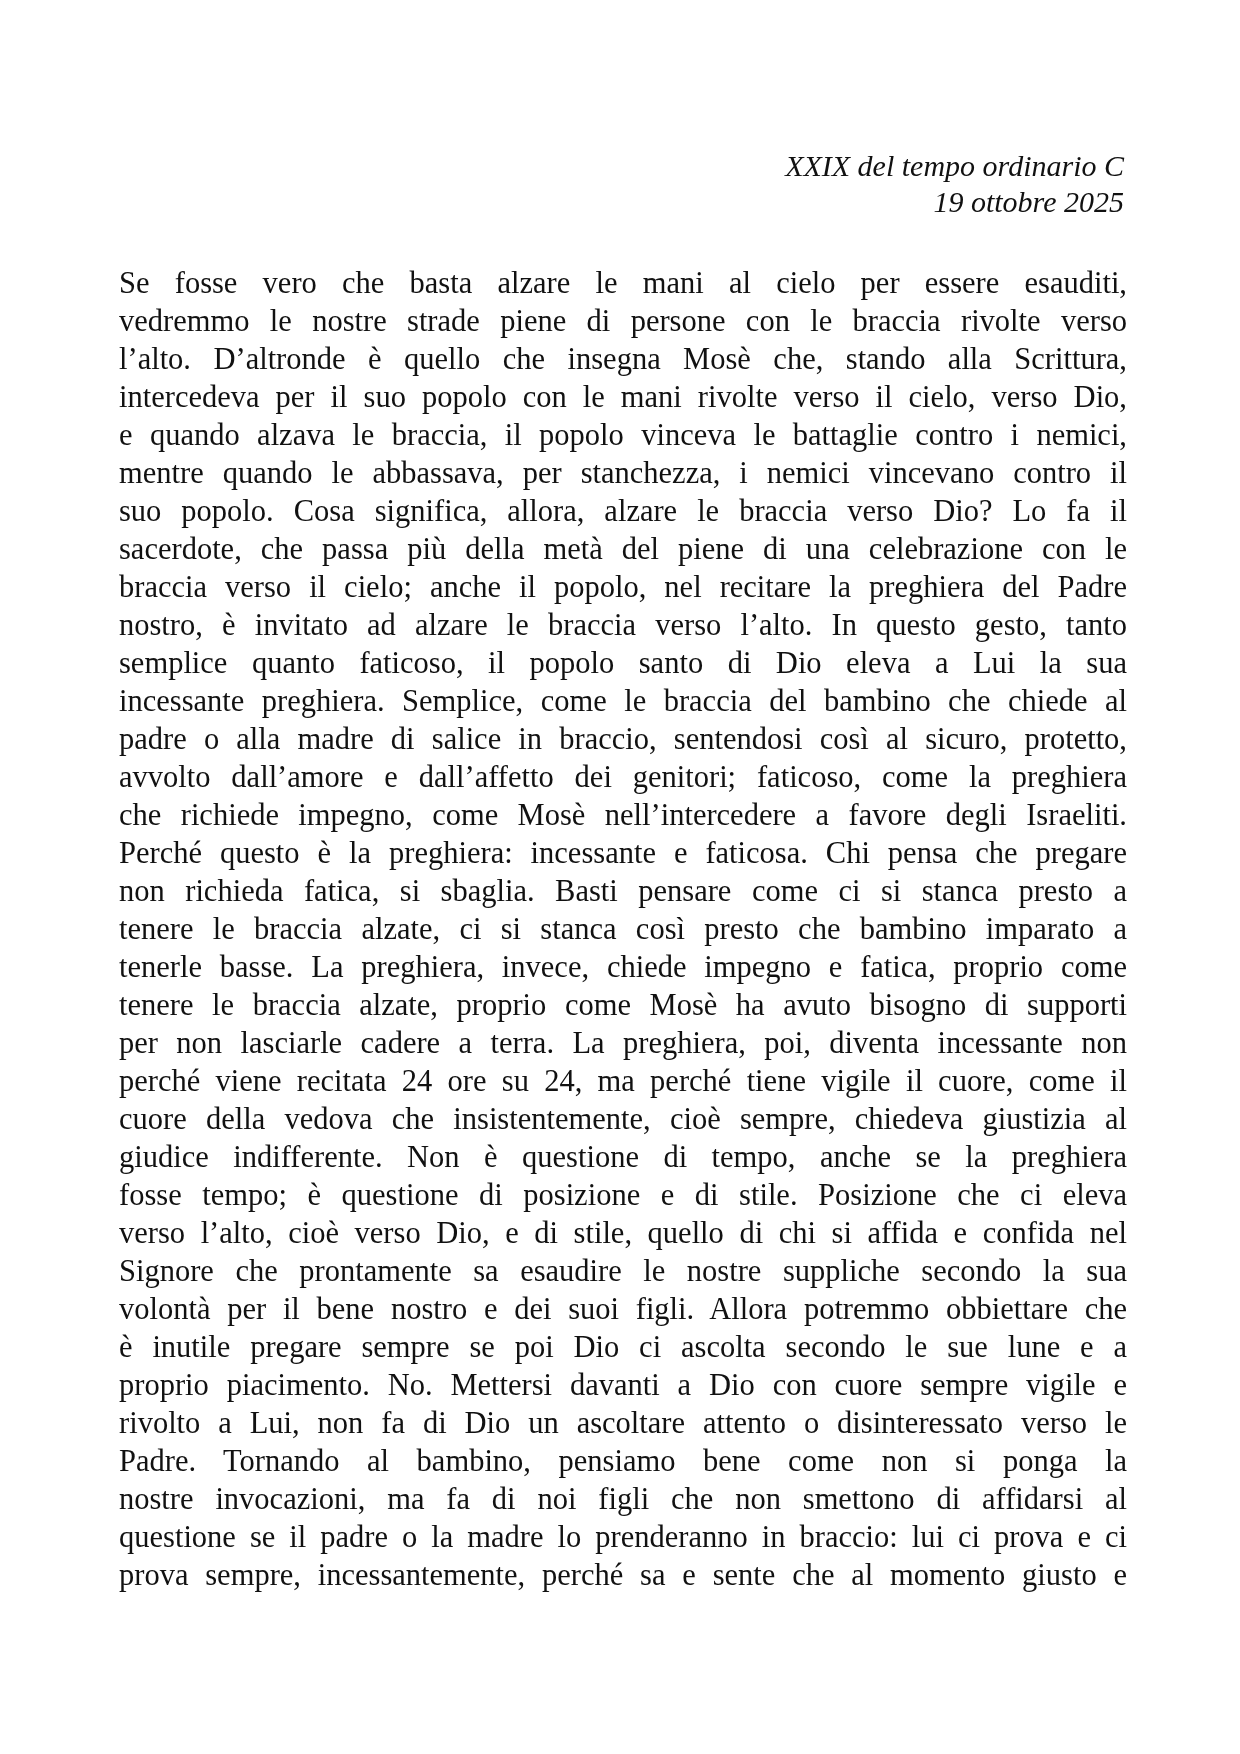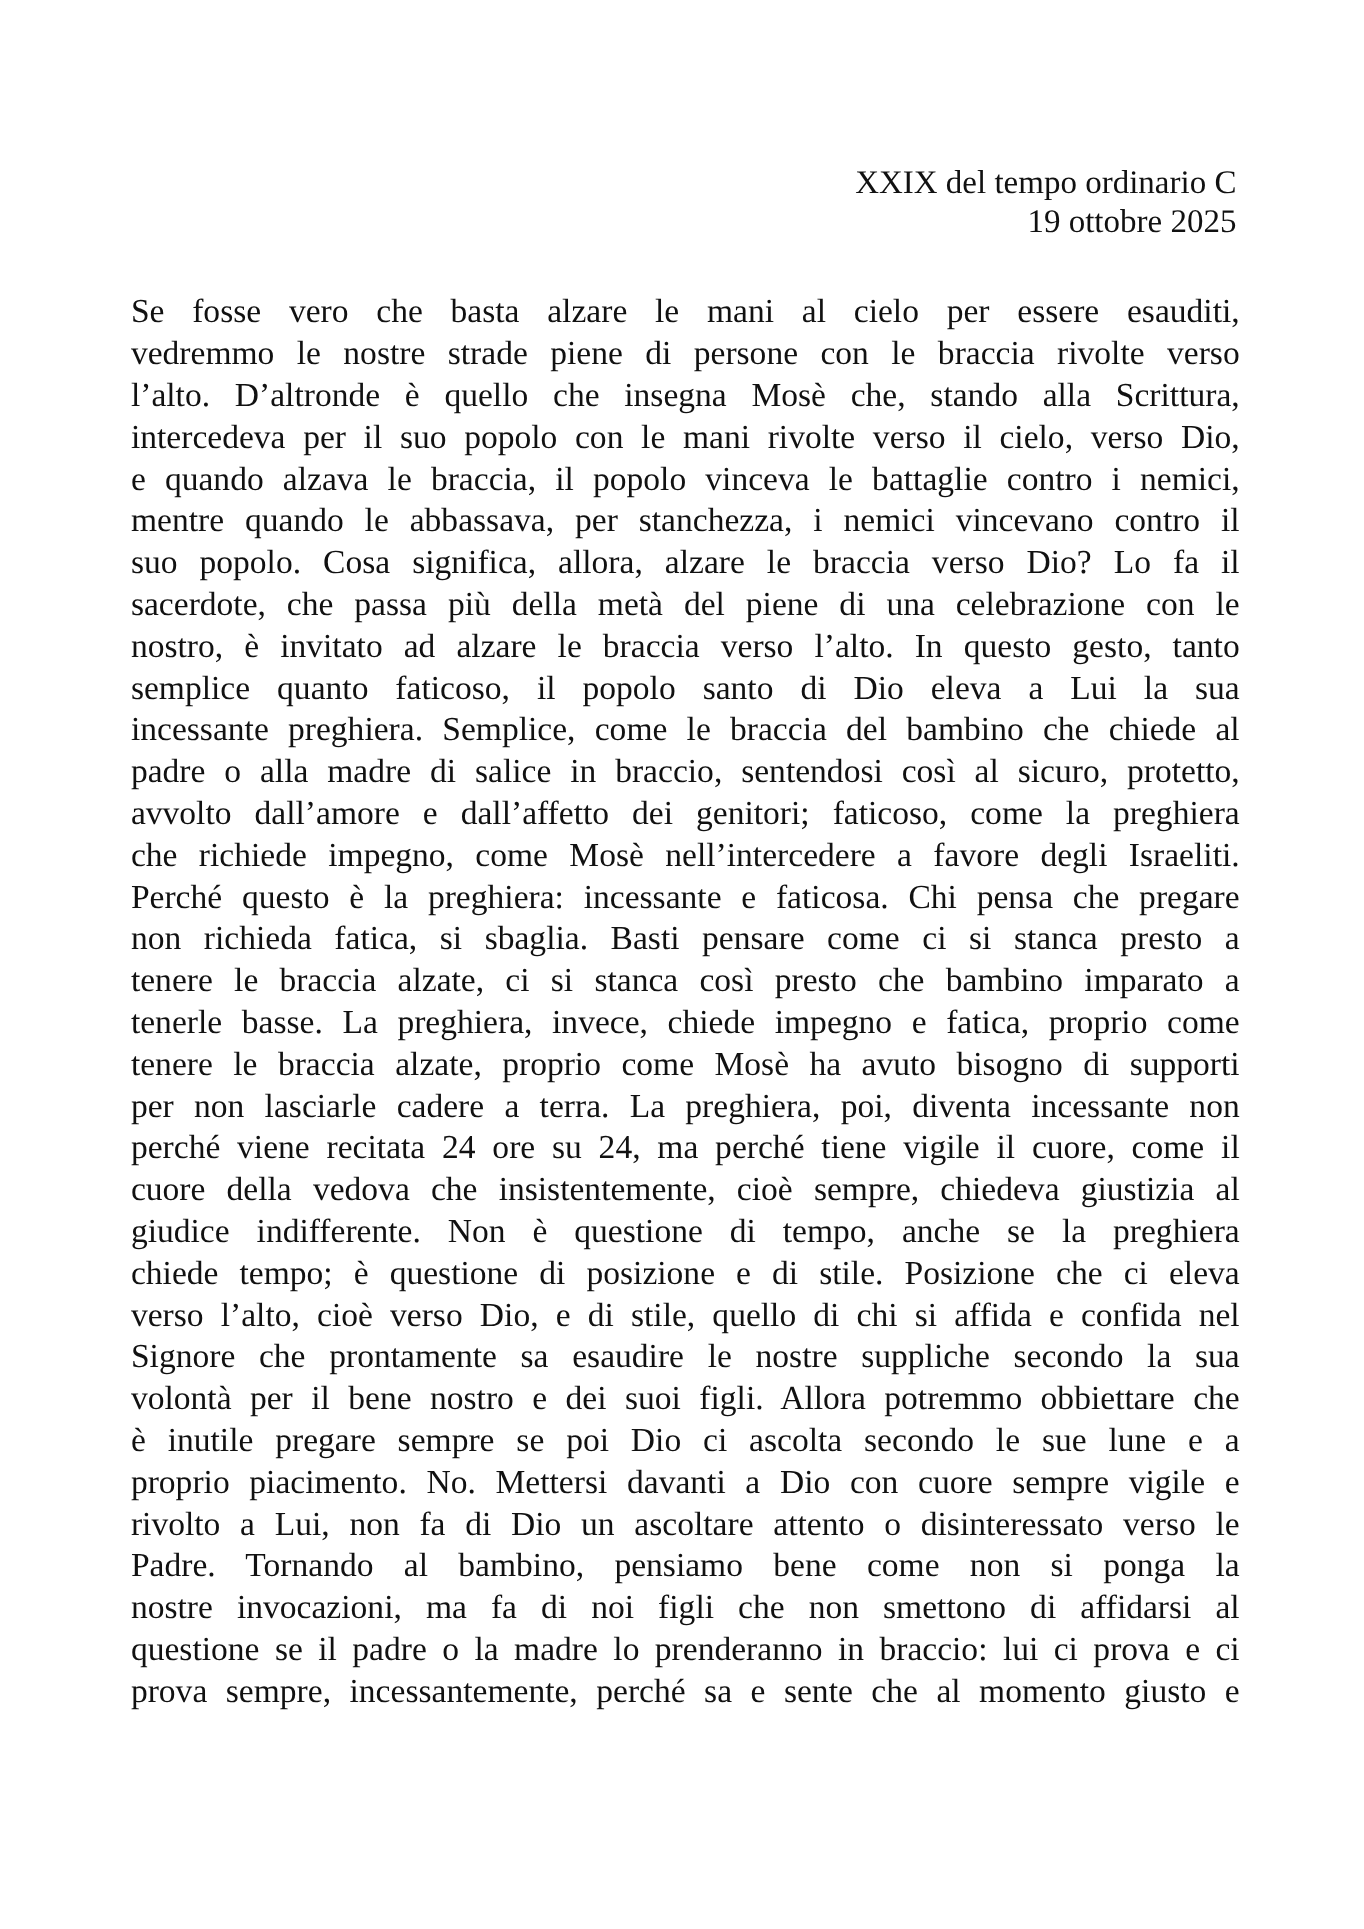--- a/index.html
+++ b/index.html
@@ -21,20 +21,21 @@
       top: 0;
       width: 1240px;
       height: 1754px;
       background: #ffffff;
     }
     .heading {
       position: absolute;
       right: 116px;
       top: 148px;
       text-align: right;
+      font-style: italic;
       font-size: 30px;
       line-height: 36px;
     }
     .heading div {
       white-space: nowrap;
     }
     .body-text {
       position: absolute;
       left: 119px;
       top: 264px;
@@ -65,36 +66,37 @@
 
   <div class="body-text">
     <span class="line">Se fosse vero che basta alzare le mani al cielo per essere esauditi,</span>
     <span class="line">vedremmo le nostre strade piene di persone con le braccia rivolte verso</span>
     <span class="line">l’alto. D’altronde è quello che insegna Mosè che, stando alla Scrittura,</span>
     <span class="line">intercedeva per il suo popolo con le mani rivolte verso il cielo, verso Dio,</span>
     <span class="line">e quando alzava le braccia, il popolo vinceva le battaglie contro i nemici,</span>
     <span class="line">mentre quando le abbassava, per stanchezza, i nemici vincevano contro il</span>
     <span class="line">suo popolo. Cosa significa, allora, alzare le braccia verso Dio? Lo fa il</span>
     <span class="line">sacerdote, che passa più della metà del piene di una celebrazione con le</span>
+    <span class="line">braccia verso il cielo; anche il popolo, nel recitare la preghiera del Padre</span>
     <span class="line">nostro, è invitato ad alzare le braccia verso l’alto. In questo gesto, tanto</span>
     <span class="line">semplice quanto faticoso, il popolo santo di Dio eleva a Lui la sua</span>
     <span class="line">incessante preghiera. Semplice, come le braccia del bambino che chiede al</span>
     <span class="line">padre o alla madre di salice in braccio, sentendosi così al sicuro, protetto,</span>
     <span class="line">avvolto dall’amore e dall’affetto dei genitori; faticoso, come la preghiera</span>
     <span class="line">che richiede impegno, come Mosè nell’intercedere a favore degli Israeliti.</span>
     <span class="line">Perché questo è la preghiera: incessante e faticosa. Chi pensa che pregare</span>
     <span class="line">non richieda fatica, si sbaglia. Basti pensare come ci si stanca presto a</span>
     <span class="line">tenere le braccia alzate, ci si stanca così presto che bambino imparato a</span>
     <span class="line">tenerle basse. La preghiera, invece, chiede impegno e fatica, proprio come</span>
     <span class="line">tenere le braccia alzate, proprio come Mosè ha avuto bisogno di supporti</span>
     <span class="line">per non lasciarle cadere a terra. La preghiera, poi, diventa incessante non</span>
     <span class="line">perché viene recitata 24 ore su 24, ma perché tiene vigile il cuore, come il</span>
     <span class="line">cuore della vedova che insistentemente, cioè sempre, chiedeva giustizia al</span>
     <span class="line">giudice indifferente. Non è questione di tempo, anche se la preghiera</span>
-    <span class="line">chiede tempo; è questione di posizione e di stile. Posizione che ci eleva</span>
+    <span class="line">fosse tempo; è questione di posizione e di stile. Posizione che ci eleva</span>
     <span class="line">verso l’alto, cioè verso Dio, e di stile, quello di chi si affida e confida nel</span>
     <span class="line">Signore che prontamente sa esaudire le nostre suppliche secondo la sua</span>
     <span class="line">volontà per il bene nostro e dei suoi figli. Allora potremmo obbiettare che</span>
     <span class="line">è inutile pregare sempre se poi Dio ci ascolta secondo le sue lune e a</span>
     <span class="line">proprio piacimento. No. Mettersi davanti a Dio con cuore sempre vigile e</span>
     <span class="line">rivolto a Lui, non fa di Dio un ascoltare attento o disinteressato verso le</span>
     <span class="line">Padre. Tornando al bambino, pensiamo bene come non si ponga la</span>
     <span class="line">nostre invocazioni, ma fa di noi figli che non smettono di affidarsi al</span>
     <span class="line">questione se il padre o la madre lo prenderanno in braccio: lui ci prova e ci</span>
     <span class="line last">prova sempre, incessantemente, perché sa e sente che al momento giusto e</span>

